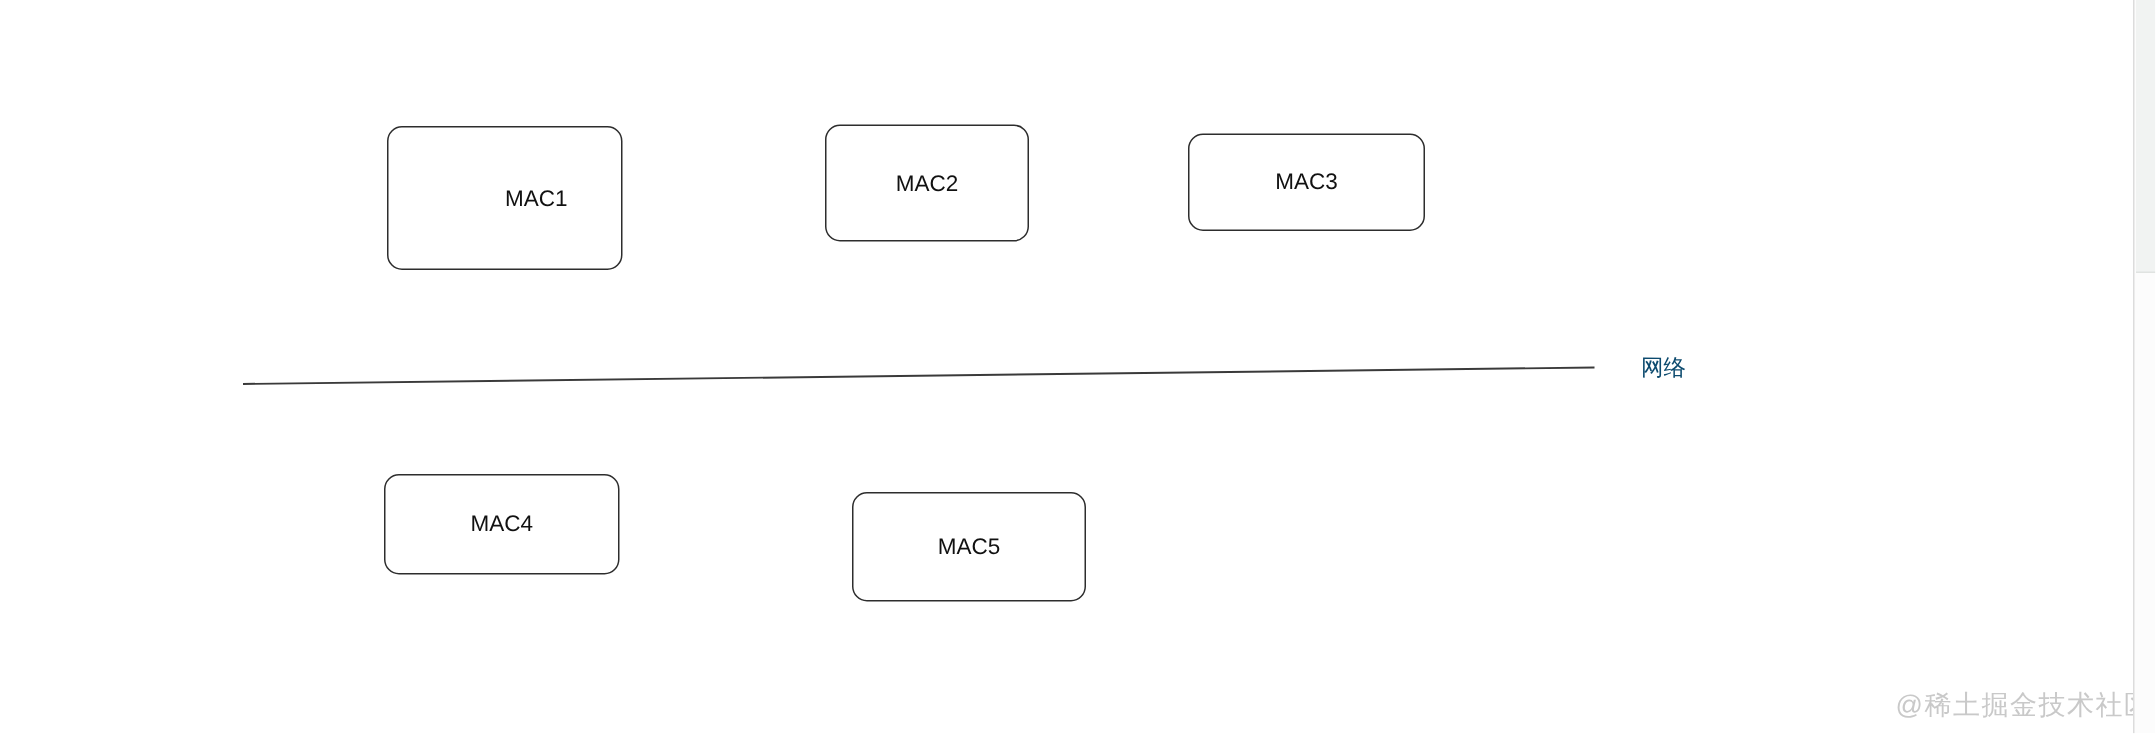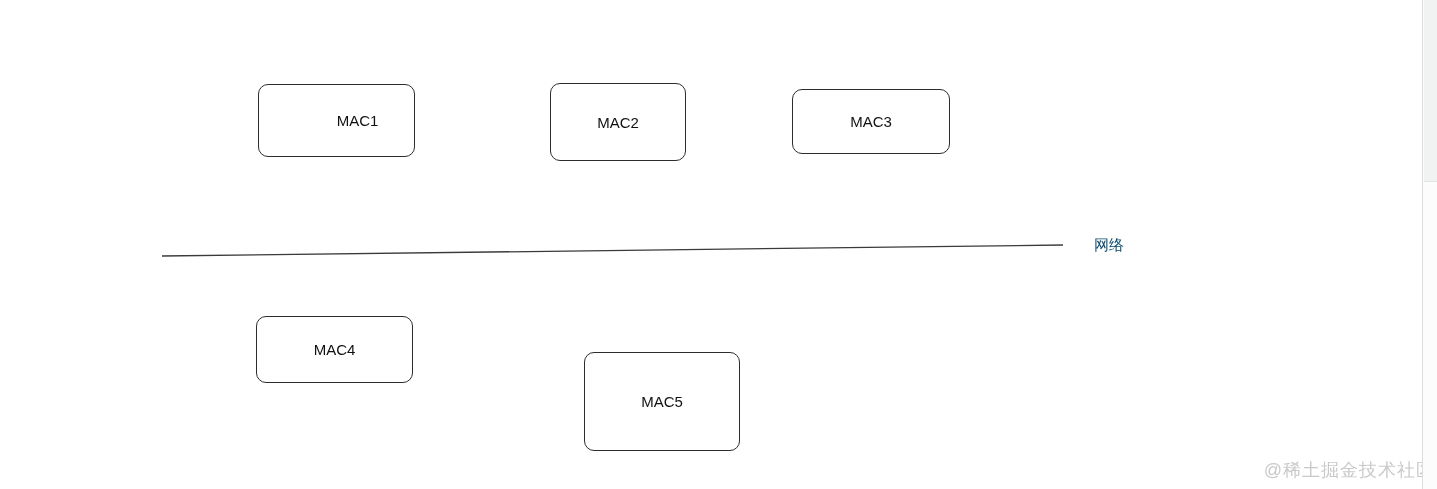--- a/index.html
+++ b/index.html
@@ -20,25 +20,25 @@
     border: 1.4px solid #2d2d2d;
     border-radius: 10px;
     background: #ffffff;
     display: flex;
     align-items: center;
     justify-content: center;
     font-size: 15px;
     color: #111111;
     box-sizing: border-box;
   }
-  .node-1 { left: 258px; top: 84px;  width: 157px; height: 73px; padding-left: 42px; }
+  .node-1 { left: 258px; top: 84px;  width: 157px; height: 96px; padding-left: 42px; }
   .node-2 { left: 550px; top: 83px;  width: 136px; height: 78px; }
   .node-3 { left: 792px; top: 89px;  width: 158px; height: 65px; }
   .node-4 { left: 256px; top: 316px; width: 157px; height: 67px; }
-  .node-5 { left: 584px; top: 328px; width: 156px; height: 99px; margin-top: 24px; }
+  .node-5 { left: 568px; top: 328px; width: 156px; height: 73px; }
   .bus-svg {
     position: absolute;
     left: 0; top: 0;
     width: 1437px;
     height: 489px;
     pointer-events: none;
   }
   .net-label {
     position: absolute;
     left: 1094px;

